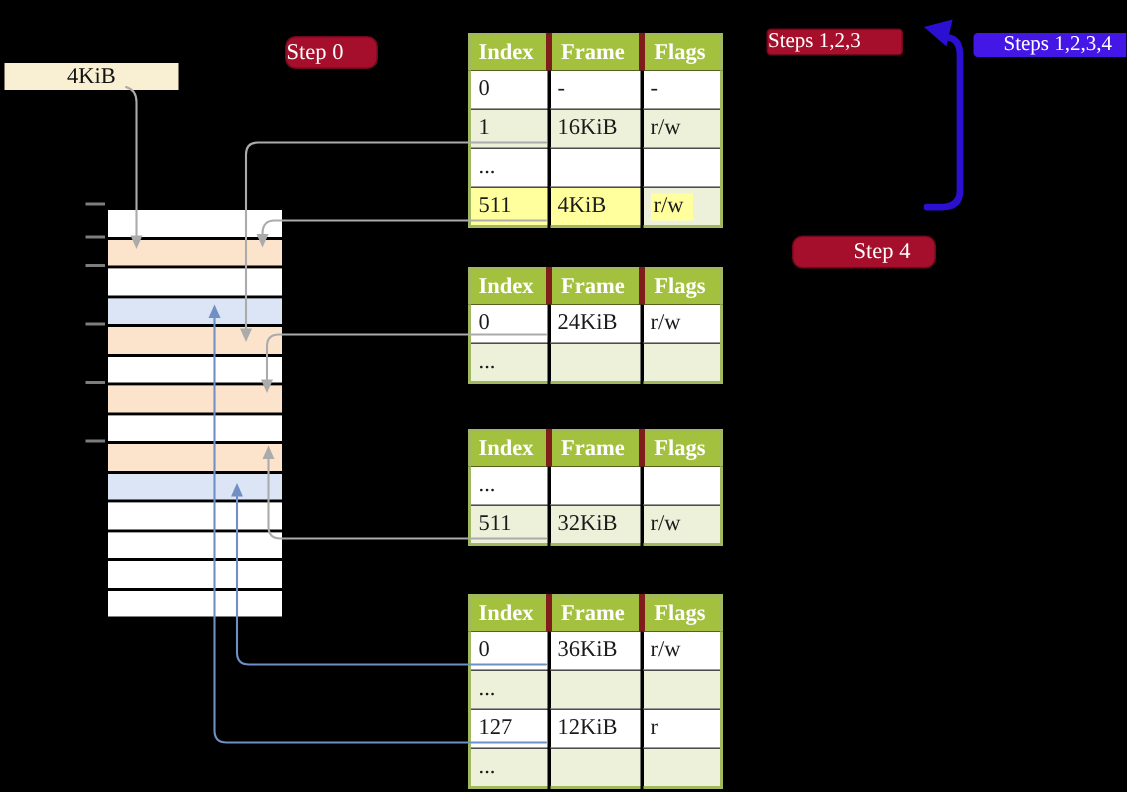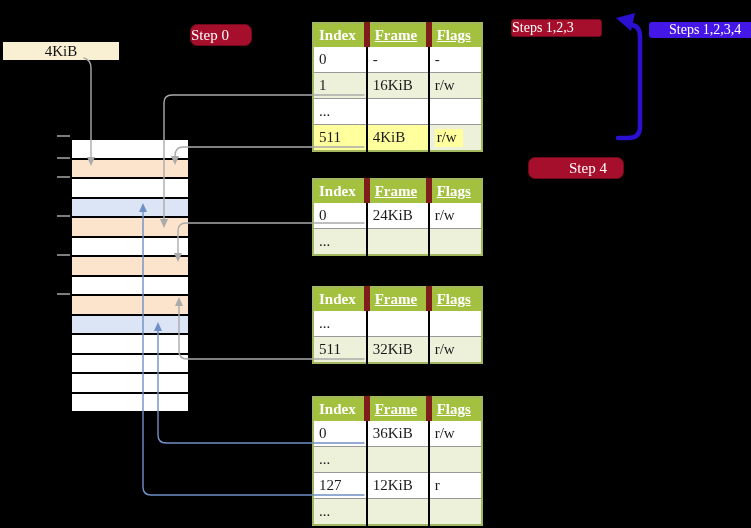--- a/index.html
+++ b/index.html
@@ -32,23 +32,23 @@
   .stack .mrow:last-child { border-bottom:none; height:17.5px; }
   .mrow.free       { background:#ffffff; }
   .mrow.page-table { background:var(--page-table-frame); }
   .mrow.mapped     { background:var(--mapped-frame); }
   .tick { position:absolute; left:57px; width:13px; height:2px; background:var(--tick-gray); }
   
   .ptable { position:absolute; left:312px; }
   .ptable table { border-collapse:collapse; border:2px solid var(--table-border); table-layout:fixed; }
   .ptable th {
     background:var(--table-header-green); color:#fff; font-weight:bold; font-size:15px;
-    height:22px; padding:0 8px 1px 5px; text-align:left;
-  }
-  .ptable th + th { border-left:6px solid #7f1d1d;text-decoration:underline; }
+    height:22px; padding:0 8px 1px 5px; text-align:center;
+  }
+  .ptable th + th { border-left:4px solid #7f1d1d; }
   .ptable td {
     height:25px; padding:0 2px 0 5px; font-size:15px; color:#1a1a1a;
     background:#fff; overflow:hidden; white-space:nowrap;
   }
   .ptable td + td { border-left:2px solid #000; }
   .ptable tbody tr + tr td { border-top:1px solid #999; }
   .ptable tbody tr:nth-child(even) td { background:var(--table-row-green); }
   .ptable col.c-index { width:51px; }
   .ptable col.c-frame { width:62px; }
   .ptable col.c-flags { width:53px; }

